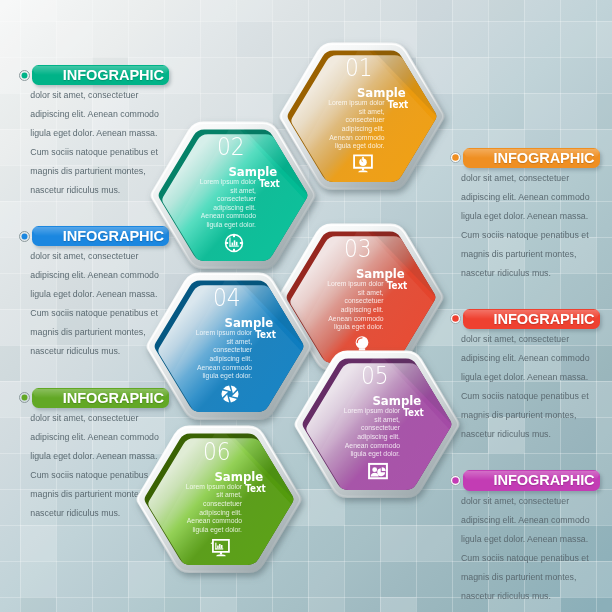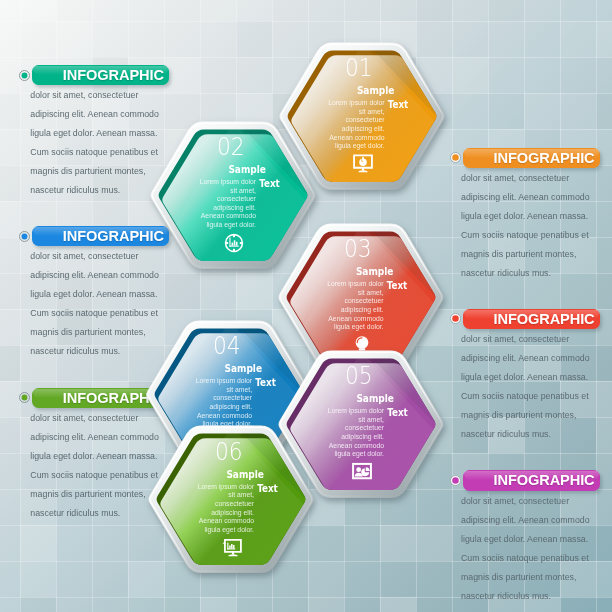--- a/index.html
+++ b/index.html
@@ -40,21 +40,21 @@
   font-family:"Liberation Sans",sans-serif;font-size:8.8px;line-height:19px;
   color:#5b6a71;}
 
 .hex{position:absolute;width:166px;height:186px;}
 .hexsvg{position:absolute;left:0;top:0;overflow:visible;}
 .content{position:absolute;left:0;top:0;width:166px;height:146.5px;}
 .num{position:absolute;left:66.7px;top:12.5px;font-family:"DejaVu Sans",sans-serif;
   font-weight:200;font-stretch:condensed;font-size:25px;color:#fff;line-height:1;
   transform:scaleX(.87);transform-origin:left top;}
 .t1{position:absolute;left:78.4px;top:43.3px;font-family:"DejaVu Sans",sans-serif;font-stretch:condensed;
-  font-weight:bold;font-size:10px;color:#fff;line-height:1;}
+  font-weight:bold;font-size:13px;color:#fff;line-height:1;}
 .t2{position:absolute;left:109.2px;top:57.5px;font-family:"DejaVu Sans",sans-serif;font-stretch:condensed;
   font-weight:bold;font-size:9.8px;color:#fff;line-height:1;}
 .lorem{position:absolute;left:45px;top:56.6px;width:61px;text-align:right;
   font-size:6.8px;line-height:8.6px;color:rgba(255,255,255,.82);
   font-family:"Liberation Sans",sans-serif;}
 .icon{position:absolute;left:74.1px;top:111.5px;}
 </style>
 </head>
 <body>
 
@@ -482,21 +482,21 @@
           <div class="lorem">Lorem ipsum dolor sit amet, consectetuer adipiscing elit. Aenean commodo ligula eget dolor.</div>
           <div class="icon"><svg width="20" height="20" viewBox="0 0 24 24">
               <circle cx="12" cy="9.0" r="7.6" fill="#fff"></circle>
               <path d="M12 3.3a5.7 5.7 0 0 0-5.7 5.7" fill="none" stroke="#e54a30" stroke-width="1.5" stroke-linecap="round"></path>
               <path d="M8.2 16.0h7.6v2.5H8.2z" fill="#fff"></path>
               <path d="M8.6 19.3h6.8v1.3H8.6z" fill="#fff"></path>
               <path d="M9.6 21.3h4.8l-1.5 2.0h-1.8z" fill="#fff"></path>
             </svg></div>
         </div>
       </div>
-      <div class="hex" style="left: 146.1px; top: 272.6px; margin-top: 48px;">
+      <div class="hex" style="left: 146.1px; top: 272.6px;">
         <svg class="hexsvg" width="166" height="146.5" viewBox="0 0 166 146.5">
           <defs>
             <linearGradient id="frg3" x1="0.12" y1="0" x2="0.88" y2="1">
               <stop offset="0" stop-color="#ffffff"></stop>
               <stop offset="0.22" stop-color="#f4f6f6"></stop>
               <stop offset="0.40" stop-color="#e2e6e7"></stop>
               <stop offset="0.58" stop-color="#ccd2d4"></stop>
               <stop offset="0.78" stop-color="#aeb8bb"></stop>
               <stop offset="1" stop-color="#98a4a8"></stop>
             </linearGradient>
@@ -548,21 +548,21 @@
                 <path d="M13.07 1.86 A10.20 10.20 0 0 1 20.25 6.00 L15.45 11.42 Z"></path>
                 <path d="M21.32 7.85 A10.20 10.20 0 0 1 21.32 16.15 L14.23 14.70 Z"></path>
                 <path d="M20.25 18.00 A10.20 10.20 0 0 1 13.07 22.14 L10.77 15.28 Z"></path>
                 <path d="M10.93 22.14 A10.20 10.20 0 0 1 3.75 18.00 L8.55 12.58 Z"></path>
                 <path d="M2.68 16.15 A10.20 10.20 0 0 1 2.68 7.85 L9.77 9.30 Z"></path>
                 <path d="M3.75 6.00 A10.20 10.20 0 0 1 10.93 1.86 L13.23 8.72 Z"></path>
               </g>
             </svg></div>
         </div>
       </div>
-      <div class="hex" style="left: 278px; top: 350.6px; text-decoration: underline;">
+      <div class="hex" style="left: 294px; top: 350.6px; text-decoration: underline;">
         <svg class="hexsvg" width="166" height="146.5" viewBox="0 0 166 146.5">
           <defs>
             <linearGradient id="frg4" x1="0.12" y1="0" x2="0.88" y2="1">
               <stop offset="0" stop-color="#ffffff"></stop>
               <stop offset="0.22" stop-color="#f4f6f6"></stop>
               <stop offset="0.40" stop-color="#e2e6e7"></stop>
               <stop offset="0.58" stop-color="#ccd2d4"></stop>
               <stop offset="0.78" stop-color="#aeb8bb"></stop>
               <stop offset="1" stop-color="#98a4a8"></stop>
             </linearGradient>
@@ -611,21 +611,21 @@
           <div class="lorem">Lorem ipsum dolor sit amet, consectetuer adipiscing elit. Aenean commodo ligula eget dolor.</div>
           <div class="icon"><svg width="20" height="20" viewBox="0 0 24 24">
               <rect x="1.3" y="2.3" width="21.4" height="17.2" fill="none" stroke="#fff" stroke-width="2.4"></rect>
               <circle cx="8.0" cy="9.2" r="2.9" fill="#fff"></circle>
               <path d="M3.2 17.4c0-2.7 2.1-4.4 4.8-4.4s4.8 1.7 4.8 4.4z" fill="#fff"></path>
               <path d="M16.5 6.2v4.7h4.7a4.7 4.7 0 0 0-4.7-4.7z" fill="#fff"></path>
               <path d="M15.3 7.6a4.7 4.7 0 1 0 5.2 4.7h-5.2z" fill="#fff"></path>
             </svg></div>
         </div>
       </div>
-      <div class="hex" style="left: 148px; top: 426.25px;">
+      <div class="hex" style="left: 136px; top: 426.25px;">
         <svg class="hexsvg" width="166" height="146.5" viewBox="0 0 166 146.5">
           <defs>
             <linearGradient id="frg5" x1="0.12" y1="0" x2="0.88" y2="1">
               <stop offset="0" stop-color="#ffffff"></stop>
               <stop offset="0.22" stop-color="#f4f6f6"></stop>
               <stop offset="0.40" stop-color="#e2e6e7"></stop>
               <stop offset="0.58" stop-color="#ccd2d4"></stop>
               <stop offset="0.78" stop-color="#aeb8bb"></stop>
               <stop offset="1" stop-color="#98a4a8"></stop>
             </linearGradient>

